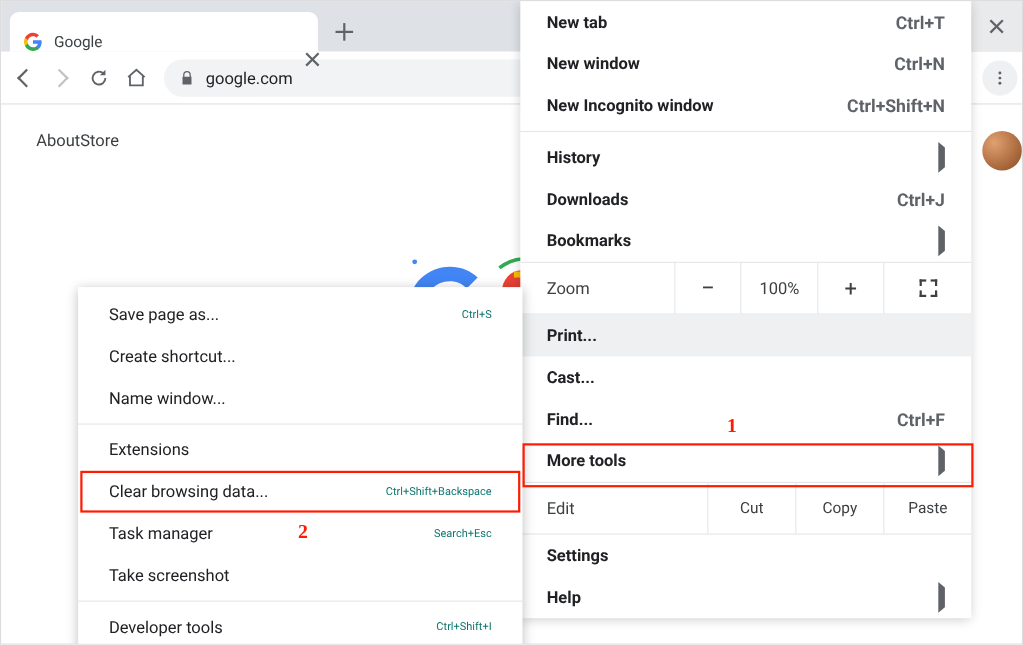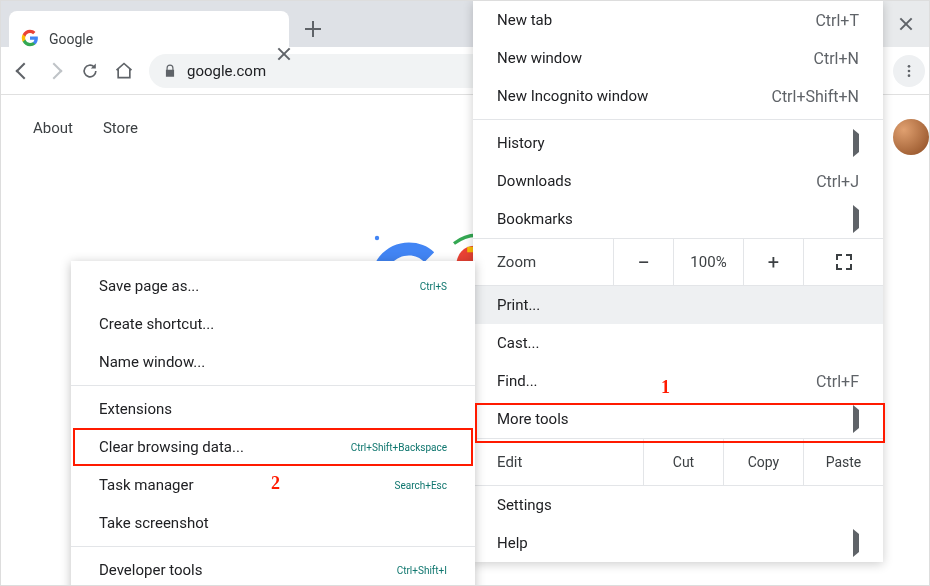--- a/index.html
+++ b/index.html
@@ -28,27 +28,27 @@
   .arrow.back { transform: rotate(-45deg); margin-left: 4px; }
   .arrow.fwd { transform: rotate(135deg); margin-right: 4px; }
   .omnibox { flex: 1; height: 34px; background: #f1f3f4; border-radius: 17px; display: flex; align-items: center; padding: 0 14px; margin: 0 8px; }
   .omnibox .addr { font-size: 15px; color: #202124; margin-left: 10px; }
   .toolbar-right { display: flex; align-items: center; gap: 8px; margin-left: 8px; }
   .icon-btn { width: 32px; height: 32px; border-radius: 50%; display: flex; align-items: center; justify-content: center; }
   .close-browser { position: absolute; top: 0; right: 0; width: 46px; height: 46px; background: #e8eaec; display: flex; align-items: center; justify-content: center; }
 
   
   .page { position: absolute; top: 94px; left: 0; right: 0; bottom: 0; }
-  .nav-links { display: flex; gap: 30px; padding: 24px 32px; font-size: 15px; color: #3c4043; }
+  .nav-links { display: flex; padding: 24px 32px; font-size: 15px; color: #3c4043; }
   .logo-wrap { margin: 30px auto 0; width: 420px; height: 160px; display: flex; justify-content: center; align-items: center;}
   .avatar { position: absolute; top: 24px; right: 0; width: 36px; height: 36px; border-radius: 50%; background: radial-gradient(circle at 30% 30%, #e0a070, #8b4a20); overflow:hidden; }
 
   
   .main-menu { position: absolute; top: 0; right: 46px; width: 410px; background: #fff; box-shadow: 0 2px 10px rgba(0,0,0,.2); font-size: 15px; color: #202124; }
-  .menu-item { display: flex; align-items: center; padding: 10px 24px; height: 38px; }
+  .menu-item { display: flex; align-items: center; padding: 10px 24px; height: 38px; font-weight: bold; }
   .menu-item .shortcut { margin-left: auto; color: #5f6368; font-size: 16px; }
   .menu-item .chev { margin-left: auto; }
   .menu-item.hover { background: #eef0f2; }
   .menu-sep { height: 1px; background: #e3e5e8; margin: 4px 0; }
   .zoom-row { display: flex; align-items: center; height: 48px; border-top: 1px solid #e3e5e8; border-bottom: 1px solid #e3e5e8; }
   .zoom-cell { flex: 0 0 auto; display: flex; align-items: center; justify-content: center; height: 100%; border-left: 1px solid #e3e5e8; font-size: 15px; color: #3c4043; }
   .zoom-label { flex: 1; padding-left: 24px; border-left: none; justify-content: flex-start; }
   .zoom-minus { width: 60px; font-size: 22px; }
   .zoom-val { width: 70px; }
   .zoom-plus { width: 60px; font-size: 20px; }

